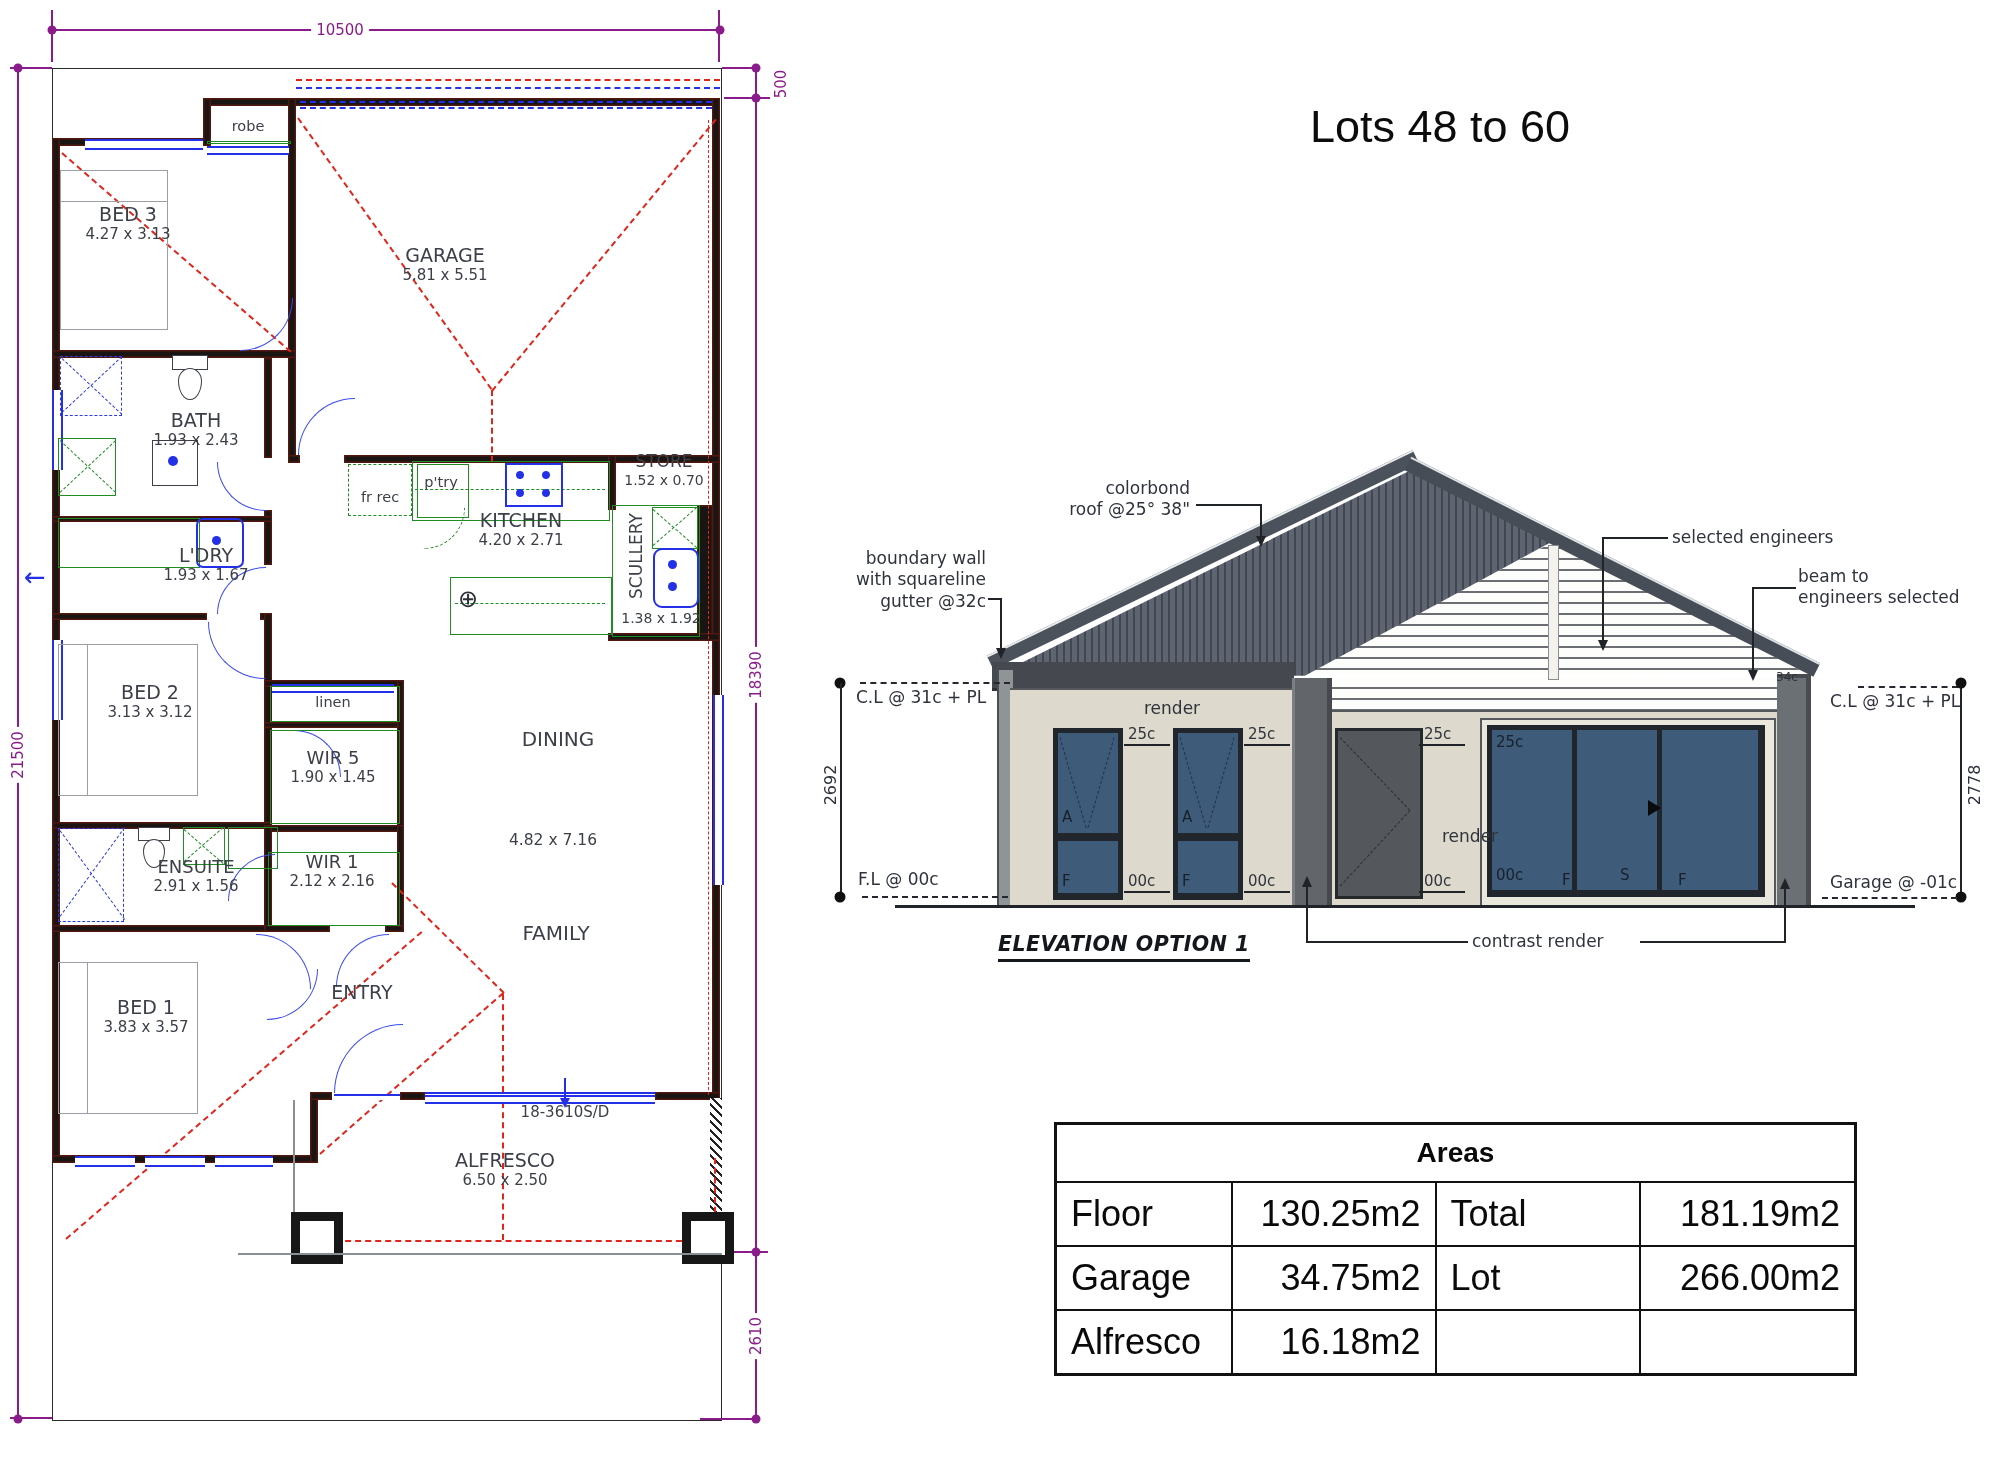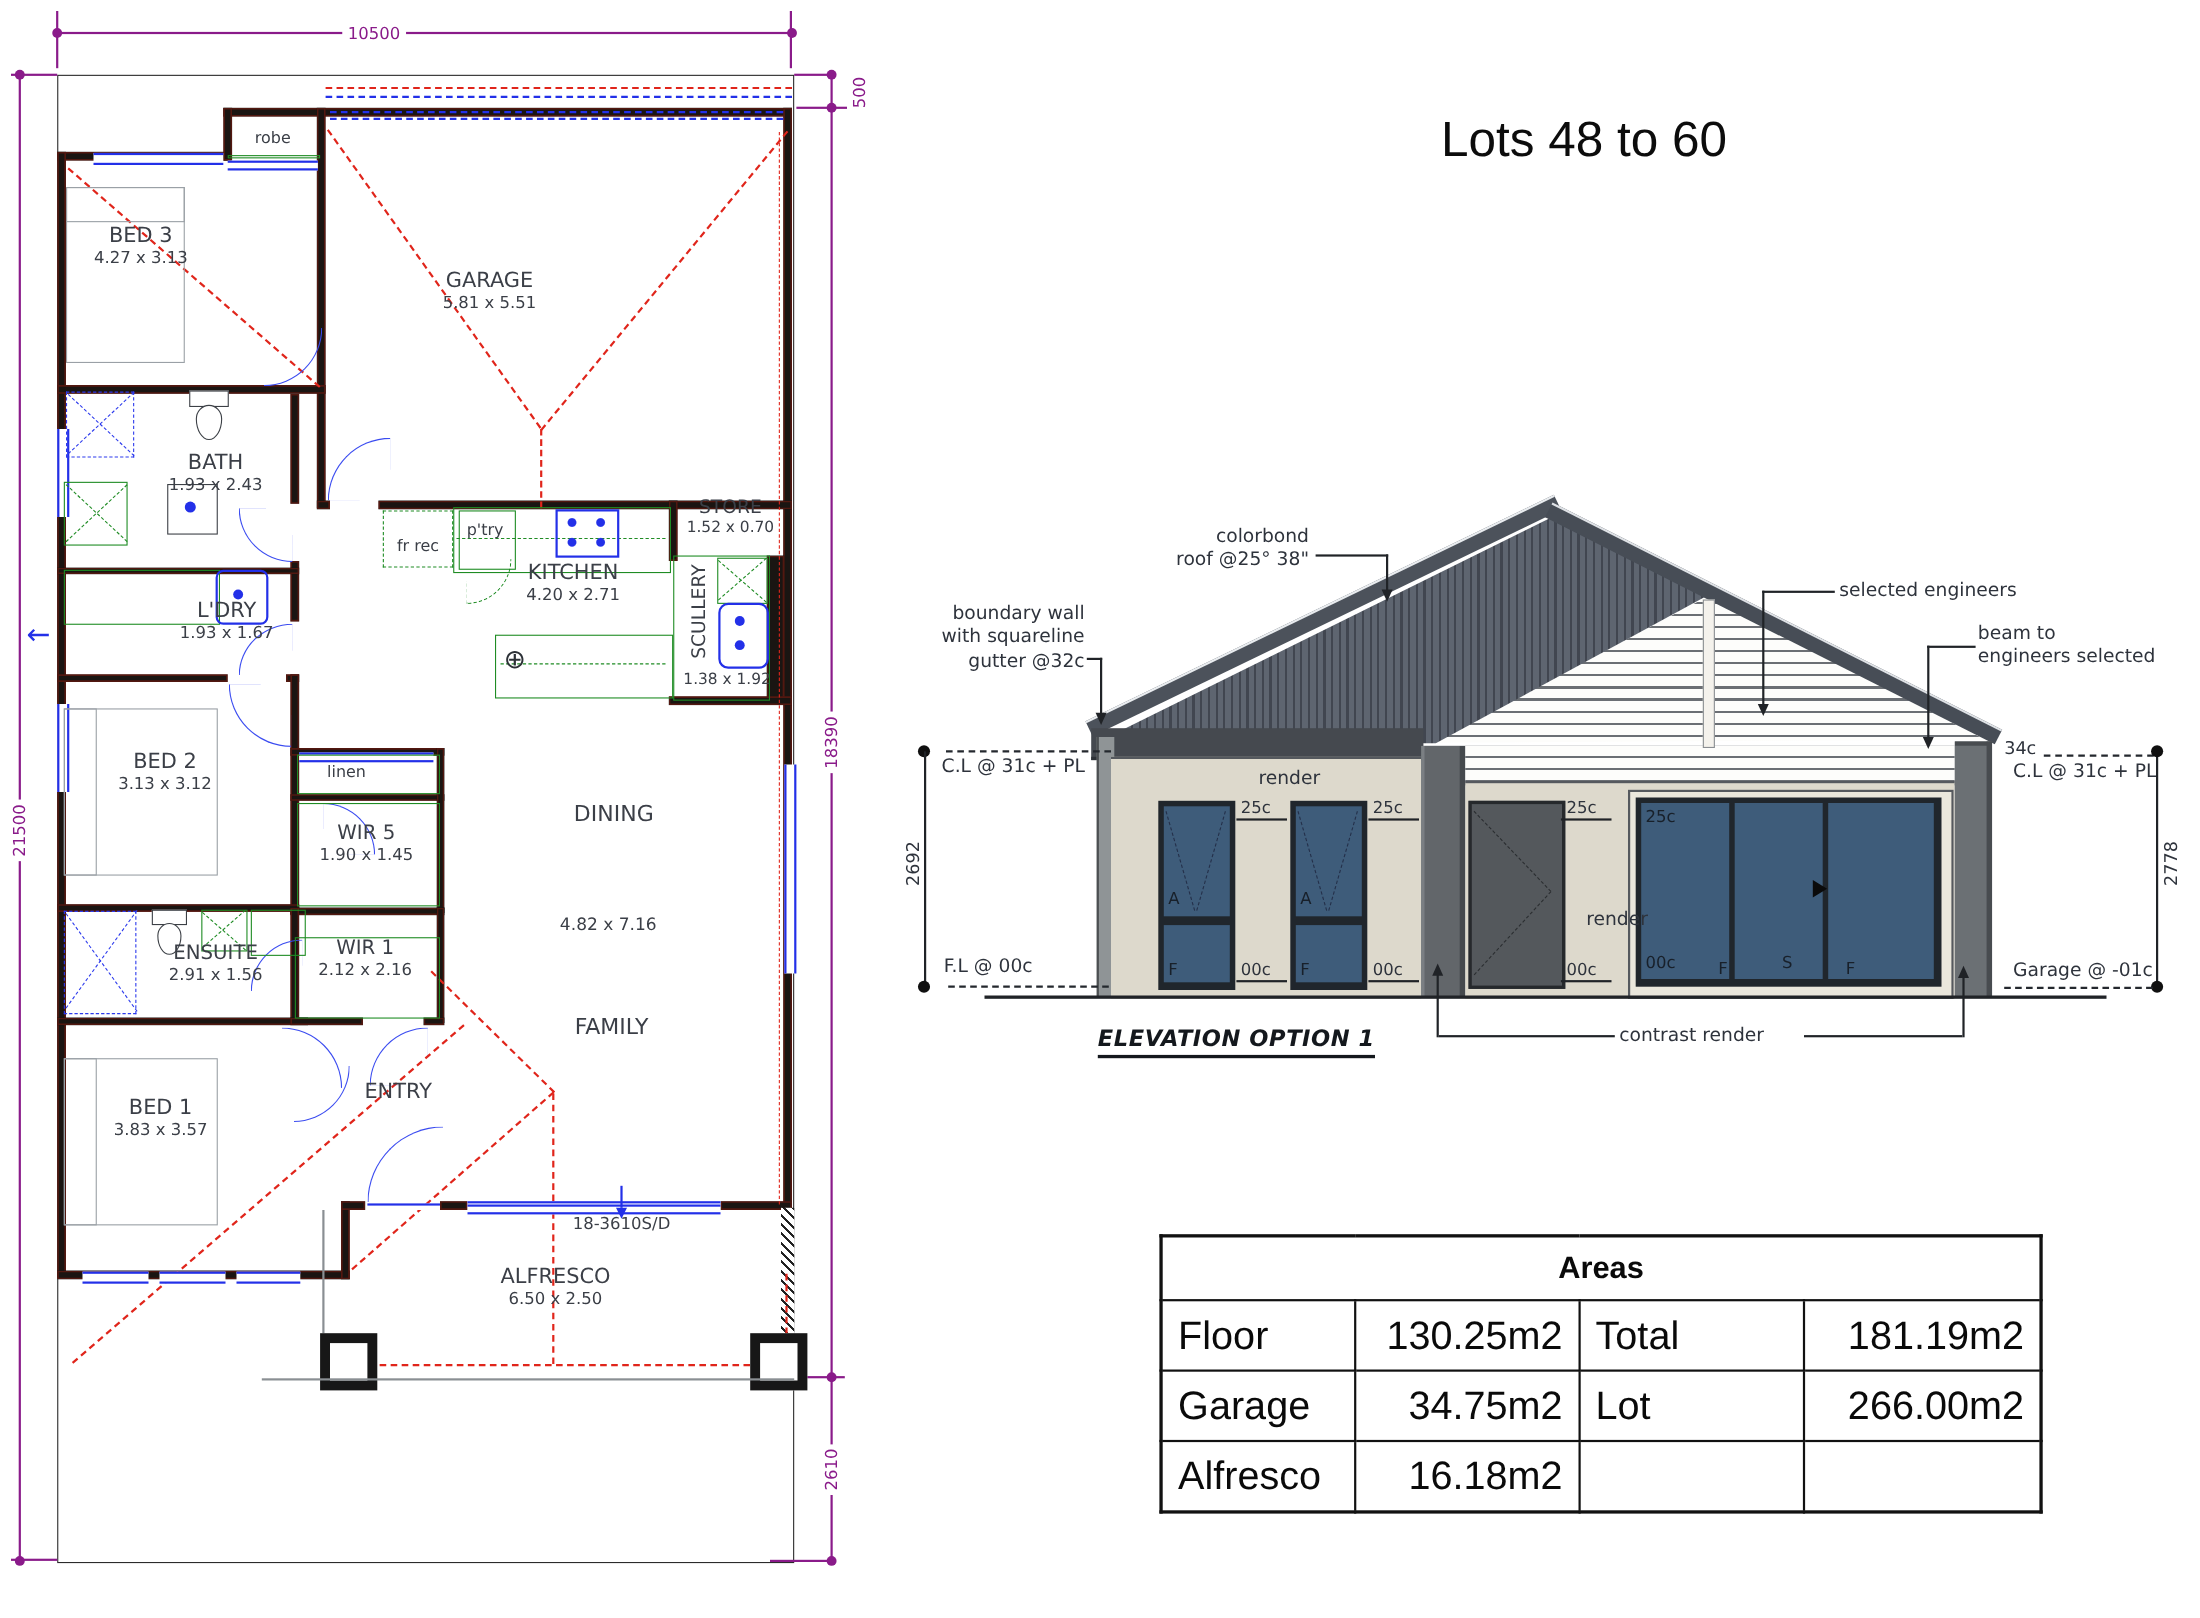--- a/index.html
+++ b/index.html
@@ -248,21 +248,21 @@
     <div class="lbl" style="left:664px;top:452px">
         <div style="font-size:17px">STORE</div>
         <div style="font-size:14px">1.52 x 0.70</div>
       </div>
     <div class="a" style="left:636px;top:556px;color:#3b3f47;font-size:17px;writing-mode:vertical-rl;transform:translate(-50%,-50%) rotate(180deg)">SCULLERY</div>
     <div class="lbl" style="left:661px;top:610px;font-size:14px">1.38 x 1.92</div>
     <div class="lbl" style="left:150px;top:682px">
         <div class="rname">BED 2</div>
         <div class="rsize">3.13 x 3.12</div>
       </div>
-    <div class="lbl sm" style="left:315px;top:694px">linen</div>
+    <div class="lbl sm" style="left:333px;top:694px">linen</div>
     <div class="lbl" style="left:333px;top:748px">
         <div style="font-size:18px">WIR 5</div>
         <div class="rsize">1.90 x 1.45</div>
       </div>
     <div class="lbl" style="left:558px;top:728px;font-size:20px">DINING</div>
     <div class="lbl" style="left:553px;top:832px;font-size:15.5px">4.82 x 7.16</div>
     <div class="lbl" style="left:196px;top:857px">
         <div style="font-size:18px">ENSUITE</div>
         <div class="rsize">2.91 x 1.56</div>
       </div>
@@ -358,21 +358,21 @@
 
     <div class="edash" style="left:860px;top:682px;width:150px"></div>
     <div class="edot" style="left:840px;top:683px"></div>
     <div class="elbl" style="left:856px;top:687px">C.L @ 31c + PL</div>
     <div class="eline" style="left:840px;top:683px;width:2px;height:215px"></div>
     <div class="evert" style="left:830px;top:785px">2692</div>
     <div class="elbl" style="left:858px;top:869px">F.L @ 00c</div>
     <div class="edash" style="left:862px;top:896px;width:146px"></div>
     <div class="edot" style="left:840px;top:897px"></div>
 
-    <div class="elbl" style="left:1822px;top:670px;font-size:16px">34c</div>
+    <div class="elbl" style="left:1776px;top:670px;font-size:12px">34c</div>
     <div class="edash" style="left:1858px;top:686px;width:100px"></div>
     <div class="elbl" style="left:1830px;top:691px">C.L @ 31c + PL</div>
     <div class="eline" style="left:1960px;top:682px;width:2px;height:216px"></div>
     <div class="edot" style="left:1961px;top:683px"></div>
     <div class="edot" style="left:1961px;top:897px"></div>
     <div class="evert" style="left:1974px;top:785px">2778</div>
     <div class="elbl" style="left:1830px;top:872px">Garage @ -01c</div>
     <div class="edash" style="left:1822px;top:897px;width:135px"></div>
 
     <div class="elbl" style="left:1190px;top:478px;transform:translateX(-100%);text-align:right">

